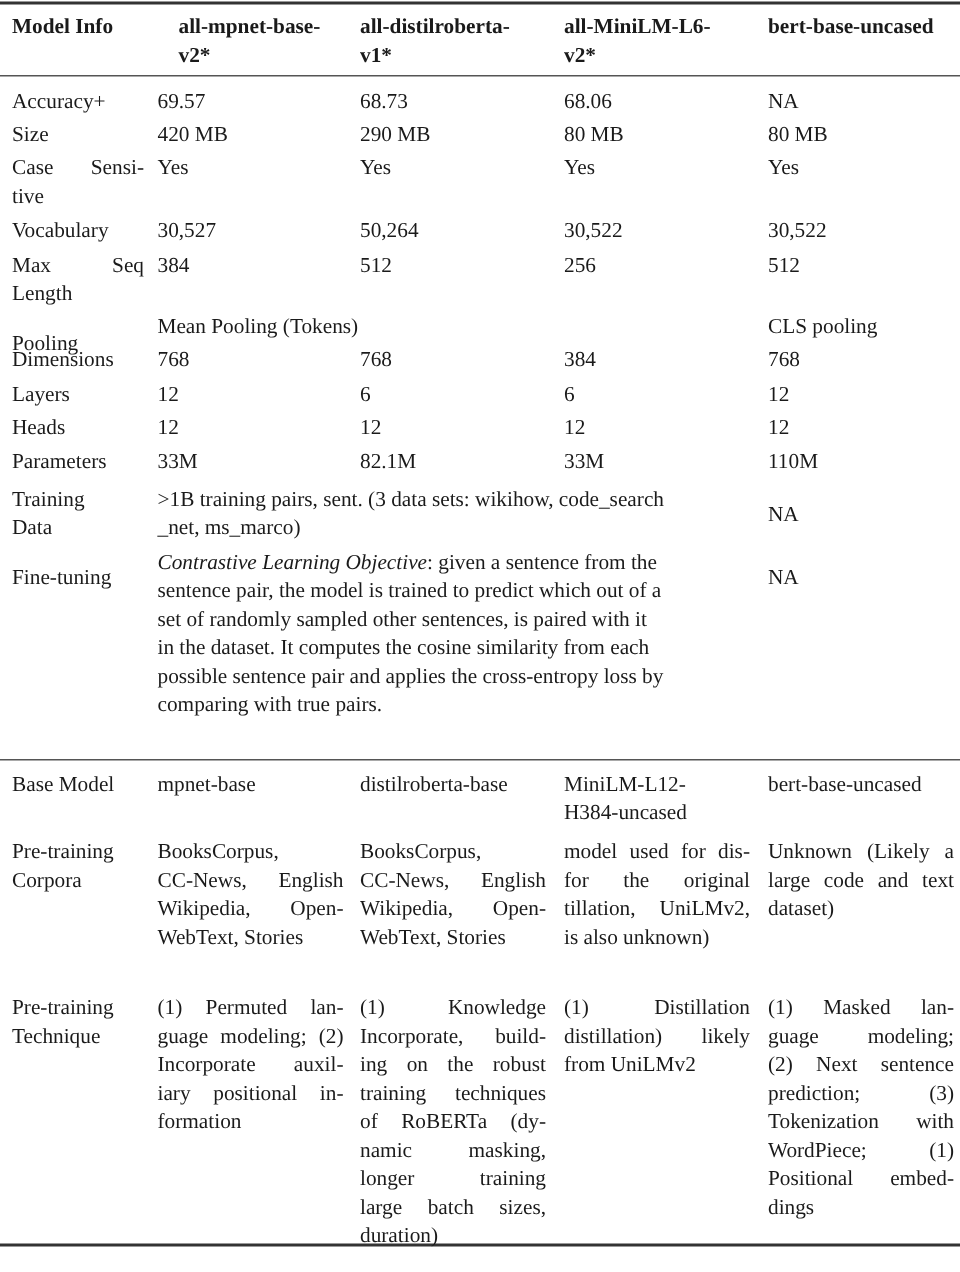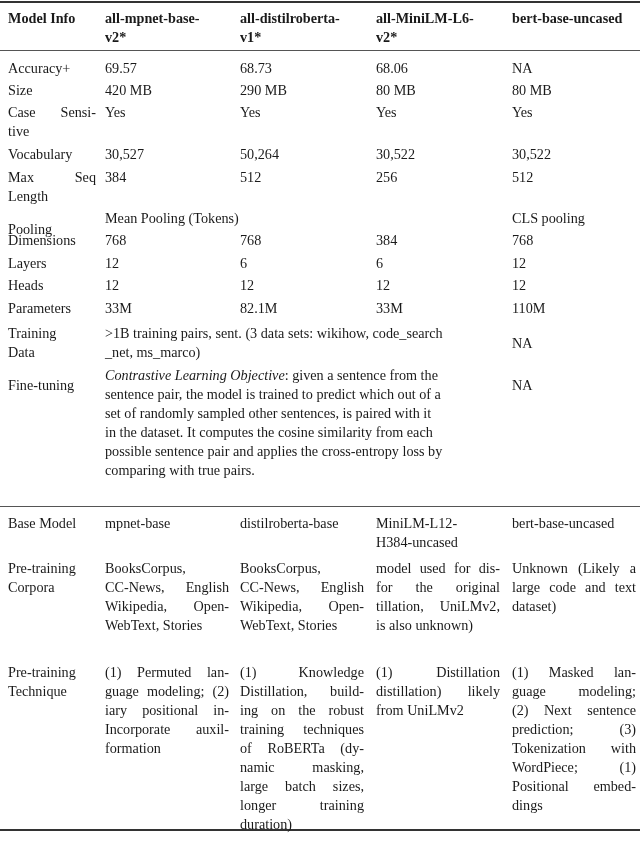--- a/index.html
+++ b/index.html
@@ -20,21 +20,21 @@
 </head>
 <body>
 
 <div class="rule thick" style="top:1px"></div>
 <div class="rule thin" style="top:50px"></div>
 <div class="rule thin" style="top:506px"></div>
 <div class="rule thick" style="top:829px"></div>
 
 <div>
   <div class="cell hdr" style="left:8px;top:9px">Model Info</div>
-  <div class="cell hdr" style="left:105px;top:9px"><span>all-mpnet-base-</span><br><span>v2*</span></div>
+  <div class="cell hdr" style="left:119px;top:9px"><span>all-mpnet-base-</span><br><span>v2*</span></div>
   <div class="cell hdr" style="left:240px;top:9px"><span>all-distilroberta-</span><br><span>v1*</span></div>
   <div class="cell hdr" style="left:376px;top:9px"><span>all-MiniLM-L6-</span><br><span>v2*</span></div>
   <div class="cell hdr" style="left:512px;top:9px">bert-base-uncased</div>
 </div>
 
 <div>
   <div class="cell" style="left:8px;top:59px">Accuracy+</div>
   <div class="cell" style="left:105px;top:59px">69.57</div>
   <div class="cell" style="left:240px;top:59px">68.73</div>
   <div class="cell" style="left:376px;top:59px">68.06</div>
@@ -167,33 +167,33 @@
       <div class="just-full">large code and text</div>
       <div class="">dataset)</div>
     </div>
 </div>
 
 <div>
   <div class="cell" style="left:8px;top:663px"><span>Pre-training</span><br><span>Technique</span></div>
   <div class="cell" id="tech0" style="left:105px;top:663px;width:124px">
       <div class="just-full">(1) Permuted lan-</div>
       <div class="just-full">guage modeling; (2)</div>
+      <div class="just-full">Incorporate auxil-</div>
       <div class="just-full">iary positional in-</div>
-      <div class="just-full">Incorporate auxil-</div>
       <div class="">formation</div>
     </div>
   <div class="cell" id="tech1" style="left:240px;top:663px;width:124px">
       <div class="just-full">(1) Knowledge</div>
-      <div class="just-full">Distillation, build-</div>
+      <div class="just-full">Incorporate, build-</div>
       <div class="just-full">ing on the robust</div>
       <div class="just-full">training techniques</div>
       <div class="just-full">of RoBERTa (dy-</div>
       <div class="just-full">namic masking,</div>
+      <div class="just-full">longer training</div>
       <div class="just-full">large batch sizes,</div>
-      <div class="just-full">longer training</div>
       <div class="">duration)</div>
     </div>
   <div class="cell" id="tech2" style="left:376px;top:663px;width:124px">
       <div class="just-full">(1) Distillation</div>
       <div class="just-full">distillation) likely</div>
       <div class="">from UniLMv2</div>
     </div>
   <div class="cell" id="tech3" style="left:512px;top:663px;width:124px">
       <div class="just-full">(1) Masked lan-</div>
       <div class="just-full">guage modeling;</div>

